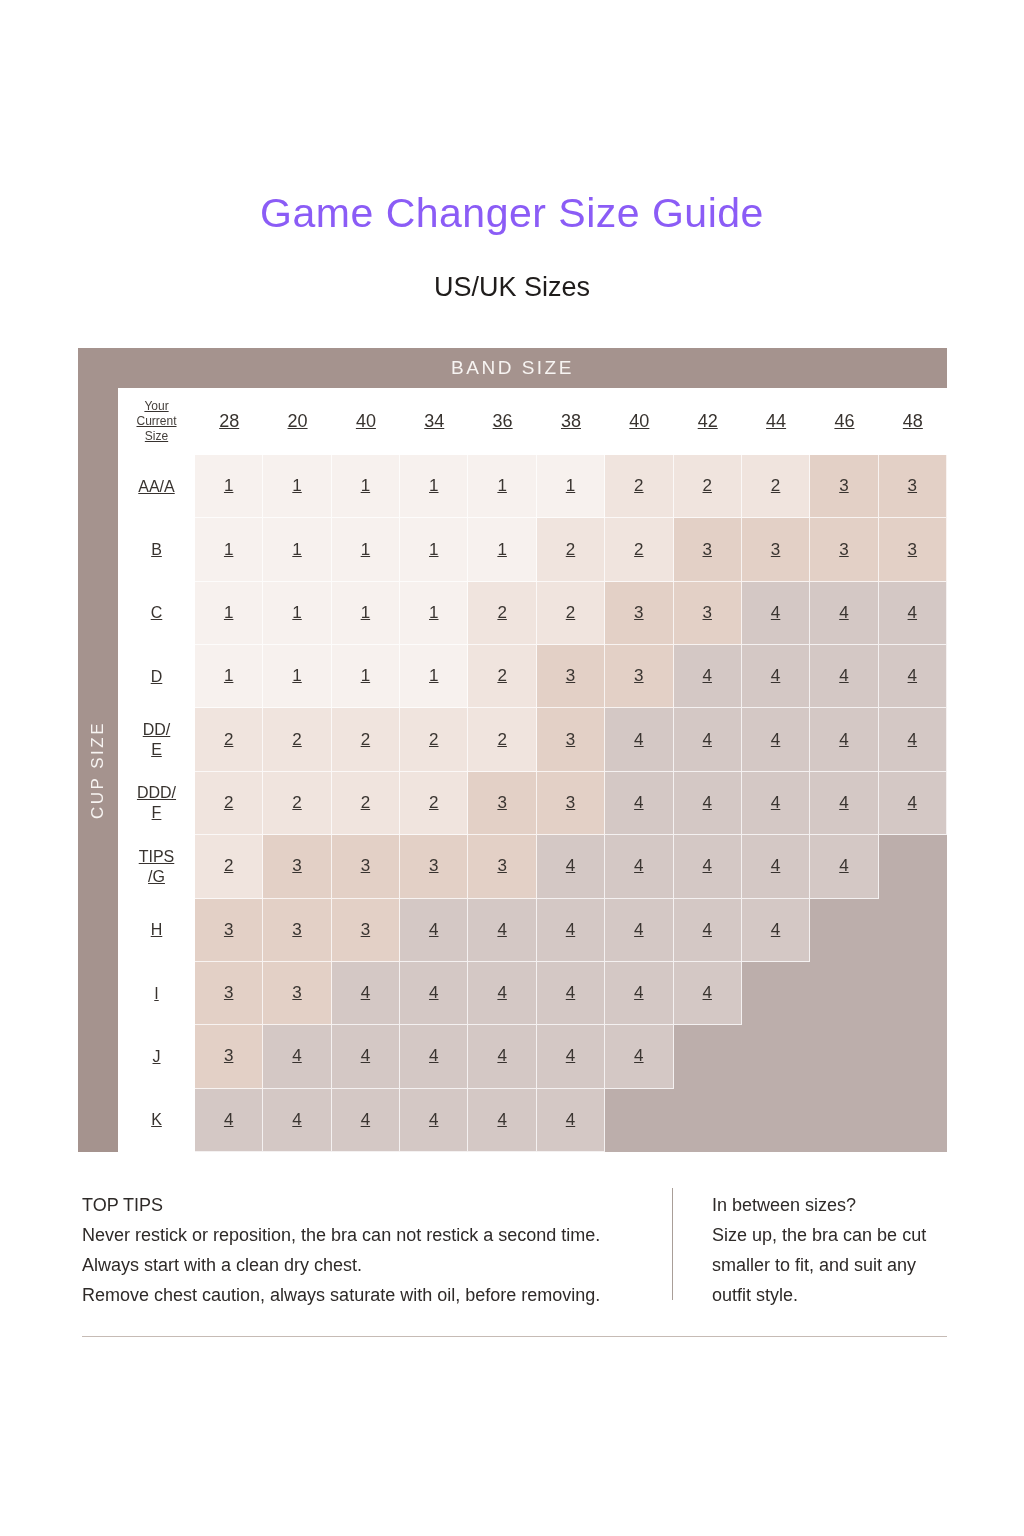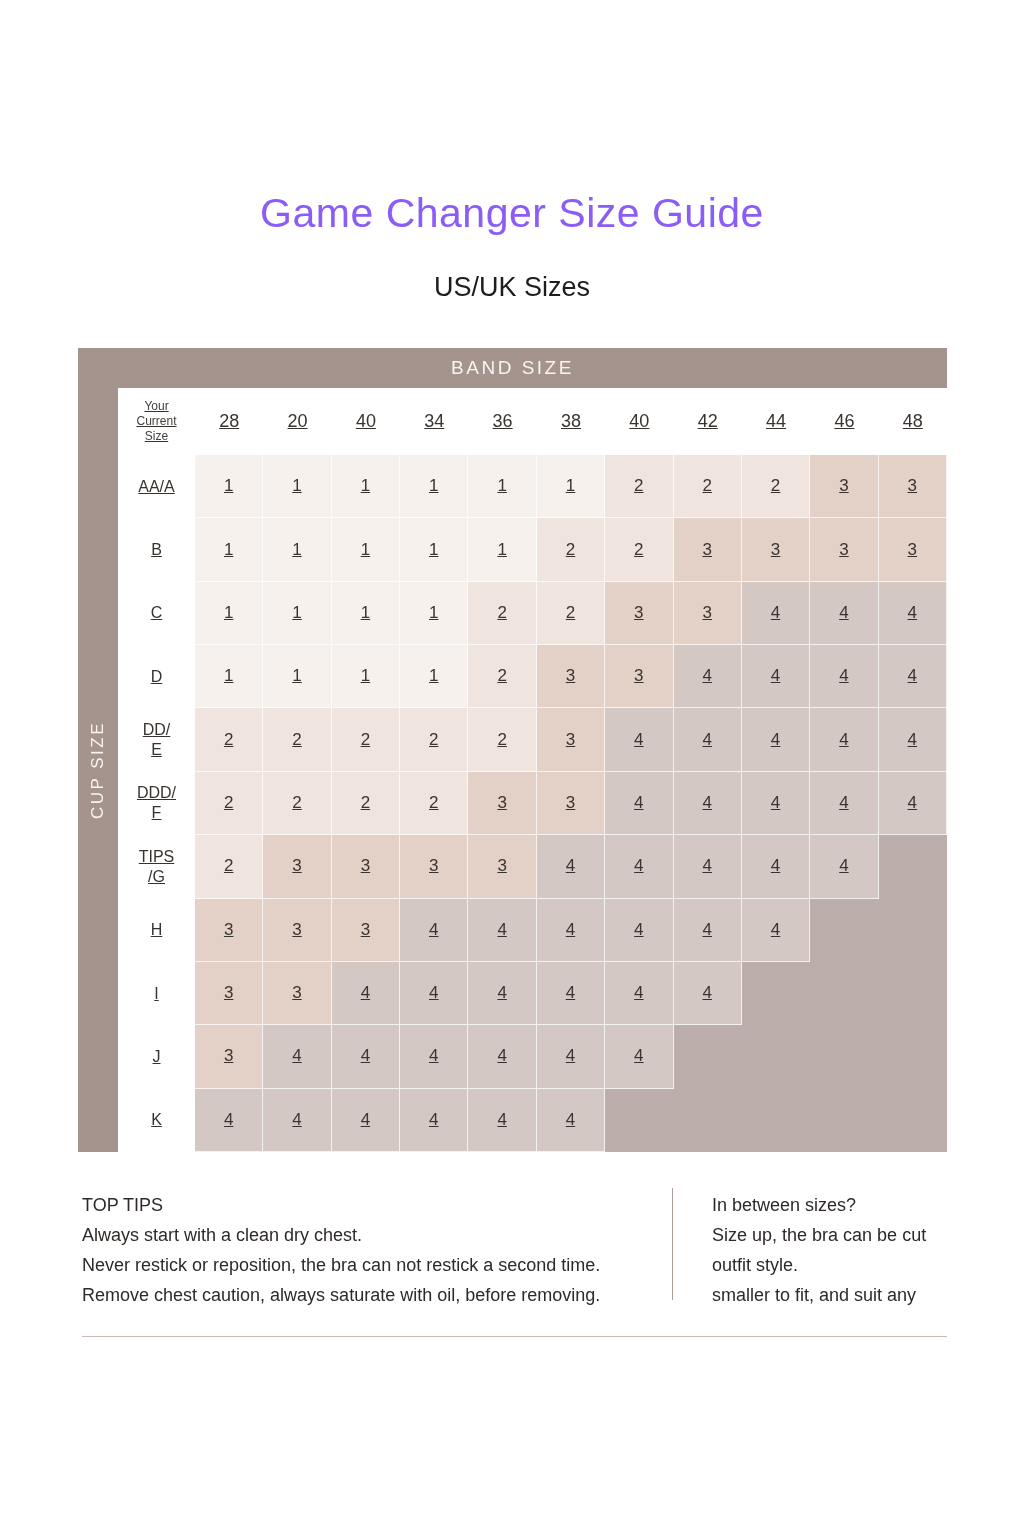--- a/index.html
+++ b/index.html
@@ -279,30 +279,30 @@
           <div class="cell empty" style="background: rgb(188, 174, 171);"></div>
           <div class="cell empty" style="background: rgb(188, 174, 171);"></div>
         </div>
       </div>
   </div>
 </div>
 
 <div class="tips-left">
   <div>TOP TIPS</div>
   <div>
+      <div>Never restick or reposition, the bra can not restick a second time.</div>
       <div>Always start with a clean dry chest.</div>
-      <div>Never restick or reposition, the bra can not restick a second time.</div>
       <div>Remove chest caution, always saturate with oil, before removing.</div>
     </div>
 </div>
 
 <div class="v-divider"></div>
 
 <div class="tips-right">
   <div>In between sizes?</div>
   <div>
       <div>Size up, the bra can be cut</div>
+      <div>smaller to fit, and suit any</div>
       <div>outfit style.</div>
-      <div>smaller to fit, and suit any</div>
     </div>
 </div>
 
 <div class="bottom-rule"></div>
 
 </body></html>

